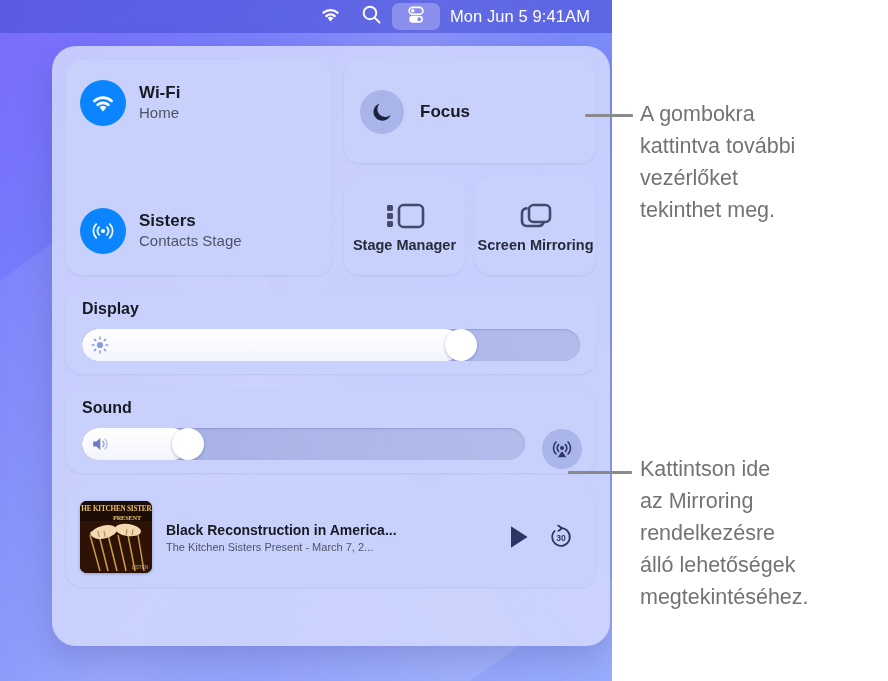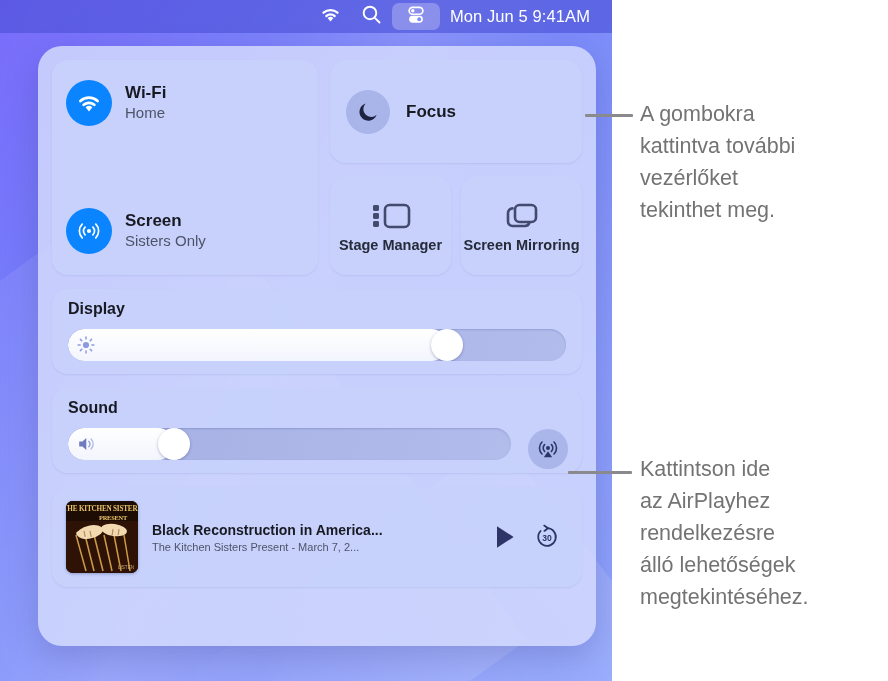--- a/index.html
+++ b/index.html
@@ -46,21 +46,21 @@
     background: rgba(255,255,255,0.26);
     display:flex; align-items:center; justify-content:center;
   }
   .mb-clock {
     color:#ffffff; font-size:16.5px; letter-spacing:0.1px;
     margin-left:10px; white-space:nowrap;
   }
 
   
   .cc-panel {
-    position:absolute; left:38px; top:46px; width:558px; height:600px;
+    position:absolute; left:52px; top:46px; width:558px; height:600px;
     border-radius:24px;
     background: rgba(210,217,253,0.86);
     box-shadow: 0 12px 34px rgba(40,42,120,0.22);
     z-index: 4;
   }
 
   .cc-card {
     position:absolute;
     border-radius:16px;
     background: rgba(199,209,252,0.96);
@@ -214,22 +214,22 @@
           <div class="ticon">
             <svg width="26" height="26" viewBox="0 0 26 26">
               <circle cx="13" cy="13" r="2.1" fill="#fff"></circle>
               <path d="M9.1 16.9 A5.5 5.5 0 0 1 9.1 9.1" stroke="#fff" stroke-width="1.7" fill="none" stroke-linecap="round"></path>
               <path d="M16.9 9.1 A5.5 5.5 0 0 1 16.9 16.9" stroke="#fff" stroke-width="1.7" fill="none" stroke-linecap="round"></path>
               <path d="M6.2 19.8 A9.6 9.6 0 0 1 6.2 6.2" stroke="#fff" stroke-width="1.7" fill="none" stroke-linecap="round"></path>
               <path d="M19.8 6.2 A9.6 9.6 0 0 1 19.8 19.8" stroke="#fff" stroke-width="1.7" fill="none" stroke-linecap="round"></path>
             </svg>
           </div>
           <div class="ttext">
-            <div class="ttitle">Screen</div>
-            <div class="tsub">Sisters Only</div>
+            <div class="ttitle">Sisters</div>
+            <div class="tsub">Contacts Stage</div>
           </div>
         </div>
       </div>
 
       <div class="cc-card card-focus">
         <div class="focus-icon">
           <svg width="23" height="23" viewBox="0 0 24 24">
             <path d="M20.5 15.4 A9.2 9.2 0 1 1 9.1 3.6 A7.3 7.3 0 0 0 20.5 15.4 Z" fill="#1d2240"></path>
           </svg>
         </div>
@@ -367,18 +367,18 @@
   </div>
 
   <div class="leader" style="left:585px; top:114px; width:48px;"></div>
   <div class="anno" style="left:640px; top:98px; width:248px;">A gombokra
 kattintva további
 vezérlőket
 tekinthet meg.</div>
 
   <div class="leader" style="left:568px; top:471px; width:64px;"></div>
   <div class="anno" style="left:640px; top:453px; width:248px;">Kattintson ide
-az AirPlayhez
+az Mirroring
 rendelkezésre
 álló lehetőségek
 megtekintéséhez.</div>
 
 </div>
 
 </body></html>

